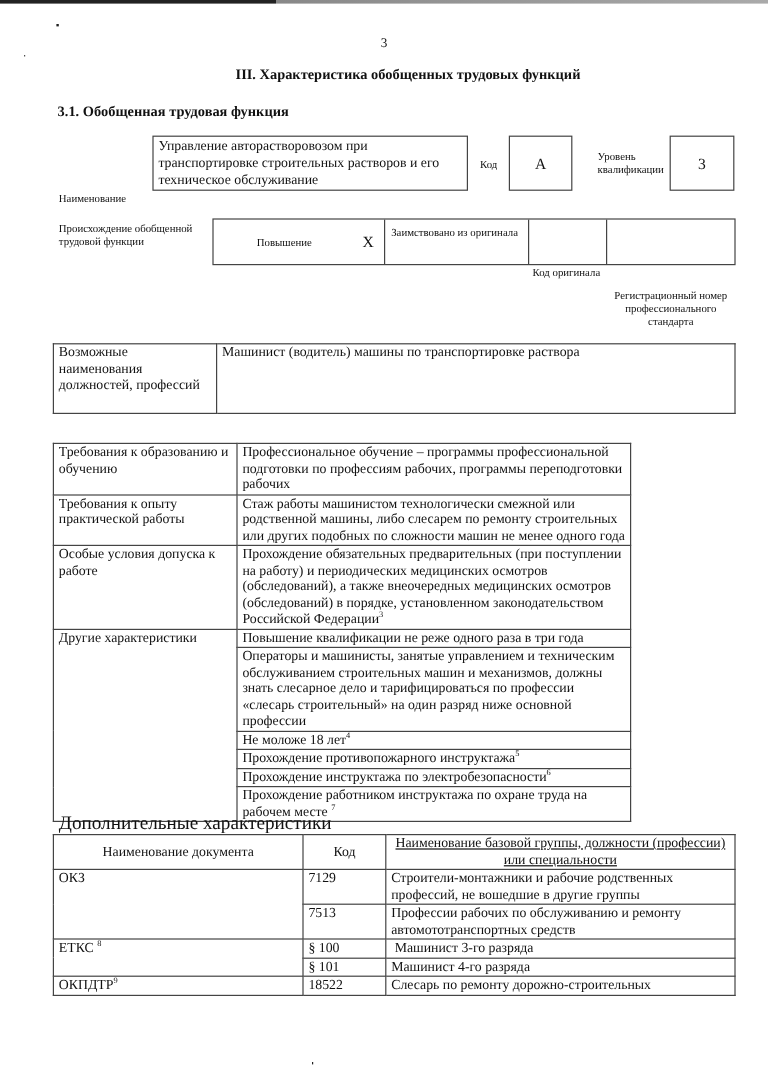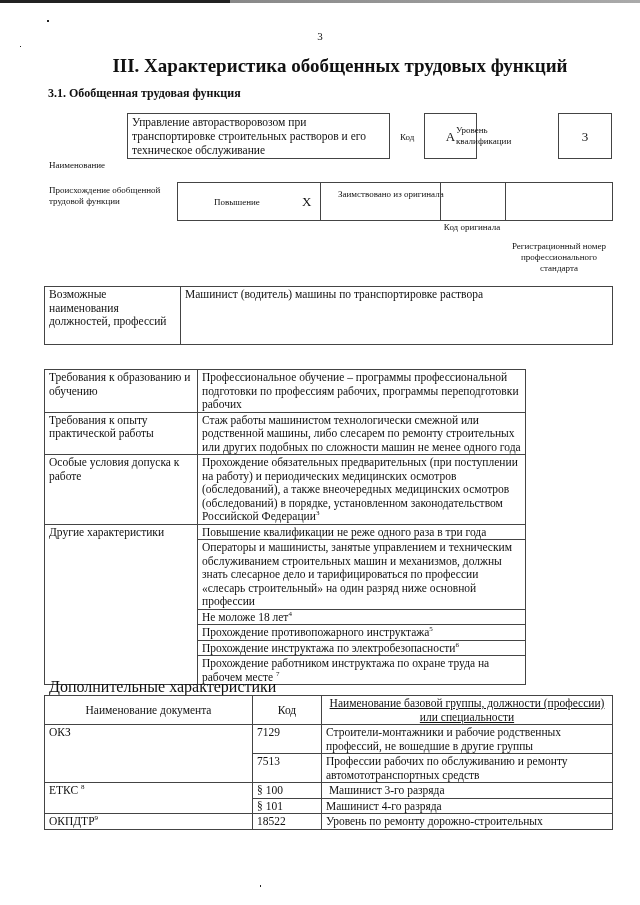--- a/index.html
+++ b/index.html
@@ -2,21 +2,21 @@
 <html><head>
 <meta charset="utf-8">
 <style>
   html, body { margin:0; padding:0; background:#fff; }
   body { width:640px; height:905px; position:relative; overflow:hidden;
          font-family:"Liberation Serif", serif; color:#111; }
   .abs { position:absolute; }
   .topline { left:0; top:0; width:640px; height:3px; background:linear-gradient(90deg,#222 0,#222 230px,#888 230px,#aaa 640px); }
   .dot { width:2px; height:2px; background:#222; }
   .pagenum { left:0; width:640px; top:30px; text-align:center; font-size:11px; }
-  .title { left:0; width:640px; top:55px; text-align:center; font-size:19px; font-weight:bold; padding-left:40px; box-sizing:border-box; }
+  .title { left:0; width:640px; top:55px; text-align:center; font-size:12px; font-weight:bold; padding-left:40px; box-sizing:border-box; }
   .subtitle { left:48px; top:86px; font-size:12px; font-weight:bold; }
   .small { font-size:9px; line-height:11px; }
   .box { border:1px solid #444; box-sizing:border-box; }
   .t12 { font-size:11.5px; line-height:14px; }
   table { border-collapse:collapse; position:absolute; font-size:11.5px; line-height:13.5px; }
   td { border:1px solid #444; vertical-align:top; padding:1px 4px 0 4px; }
   sup { font-size:7px; line-height:0; }
 </style>
 </head>
 <body>
@@ -26,29 +26,29 @@
 <div class="abs dot" style="left:20px;top:46px;width:1px;height:1px;"></div>
 
 <div class="abs pagenum">3</div>
 <div class="abs title">III. Характеристика обобщенных трудовых функций</div>
 <div class="abs subtitle">3.1. Обобщенная трудовая функция</div>
 
 <div class="abs small" style="left:49px;top:132px;margin-top:28px;">Наименование</div>
 <div class="abs box t12" style="left:127px;top:113px;width:263px;height:46px;padding:1px 4px;">Управление авторастворовозом при транспортировке строительных растворов и его техническое обслуживание</div>
 <div class="abs small" style="left:400px;top:132px;">Код</div>
 <div class="abs box" style="left:424px;top:113px;width:53px;height:46px;font-size:13px;text-align:center;line-height:46px;">A</div>
-<div class="abs small" style="left:456px;top:125px;width:70px;">Уровень квалификации</div>
+<div class="abs small" style="left:498px;top:125px;width:70px;">Уровень квалификации</div>
 <div class="abs box" style="left:558px;top:113px;width:54px;height:46px;font-size:13px;text-align:center;line-height:46px;">3</div>
 
 <div class="abs small" style="left:49px;top:185px;width:115px;">Происхождение обобщенной трудовой функции</div>
 <div class="abs box" style="left:177px;top:182px;width:436px;height:39px;">
   <div class="abs small" style="left:36px;top:14px;">Повышение</div>
   <div class="abs" style="left:124px;top:11px;font-size:13px;">X</div>
   <div class="abs" style="left:142px;top:0;width:1px;height:37px;background:#444;"></div>
-  <div class="abs small" style="left:148px;top:6px;width:110px;margin-left:12px;">Заимствовано из оригинала</div>
+  <div class="abs small" style="left:148px;top:6px;width:110px;">Заимствовано из оригинала</div>
   <div class="abs" style="left:262px;top:0;width:1px;height:37px;background:#444;"></div>
   <div class="abs" style="left:327px;top:0;width:1px;height:37px;background:#444;"></div>
 </div>
 <div class="abs small" style="left:440px;top:222px;width:64px;text-align:center;">Код оригинала</div>
 <div class="abs small" style="left:505px;top:222px;width:108px;text-align:center;margin-top:19px;">Регистрационный номер профессионального стандарта</div>
 
 <table style="left:44px;top:286px;width:569px;border-radius:17px;">
   <tbody>
       <tr style="height:58px;">
     <td style="width:127px;">Возможные наименования должностей, профессий</td>
@@ -116,18 +116,18 @@
     <td>§ 100</td>
     <td style="white-space:pre;"> Машинист 3-го разряда</td>
   </tr>
   <tr>
     <td>§ 101</td>
     <td>Машинист 4-го разряда</td>
   </tr>
   <tr>
     <td><span>ОКПДТР</span><sup>9</sup></td>
     <td>18522</td>
-    <td>Уровень по ремонту дорожно-строительных</td>
+    <td>Слесарь по ремонту дорожно-строительных</td>
   </tr>
 </tbody>
   </table>
 
 <div class="abs dot" style="left:260px;top:885px;width:1px;height:2px;"></div>
 
 </body></html>

